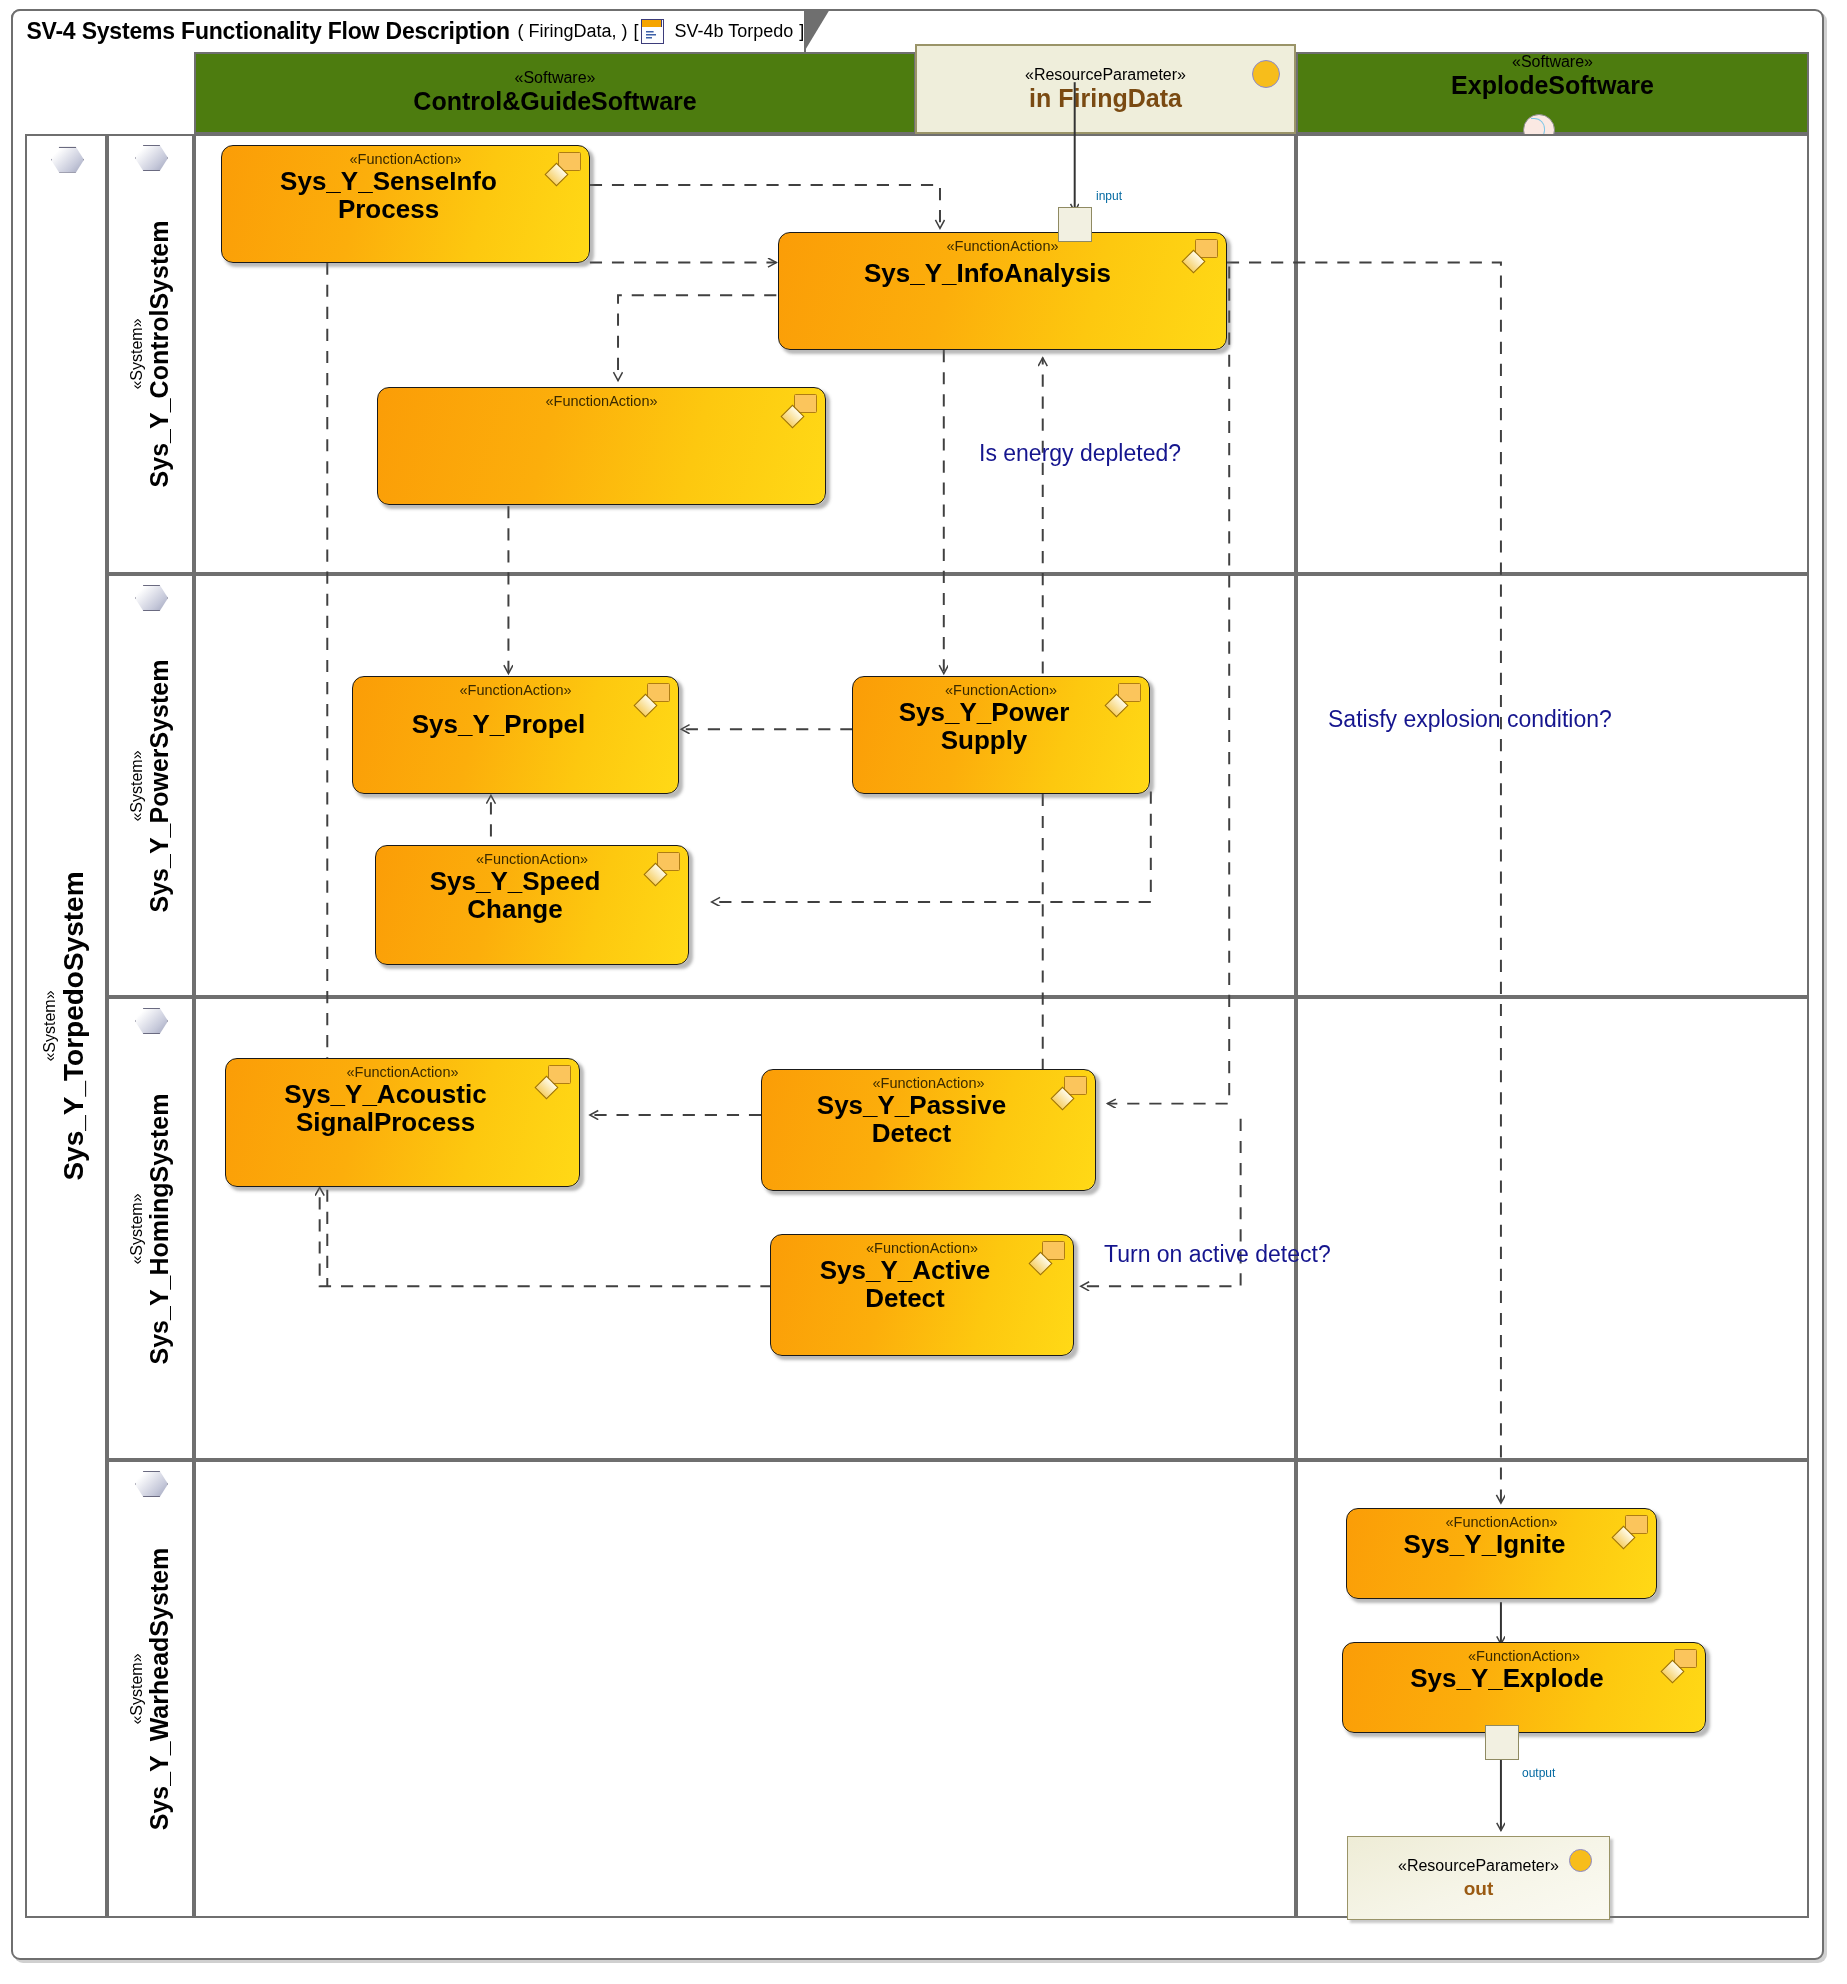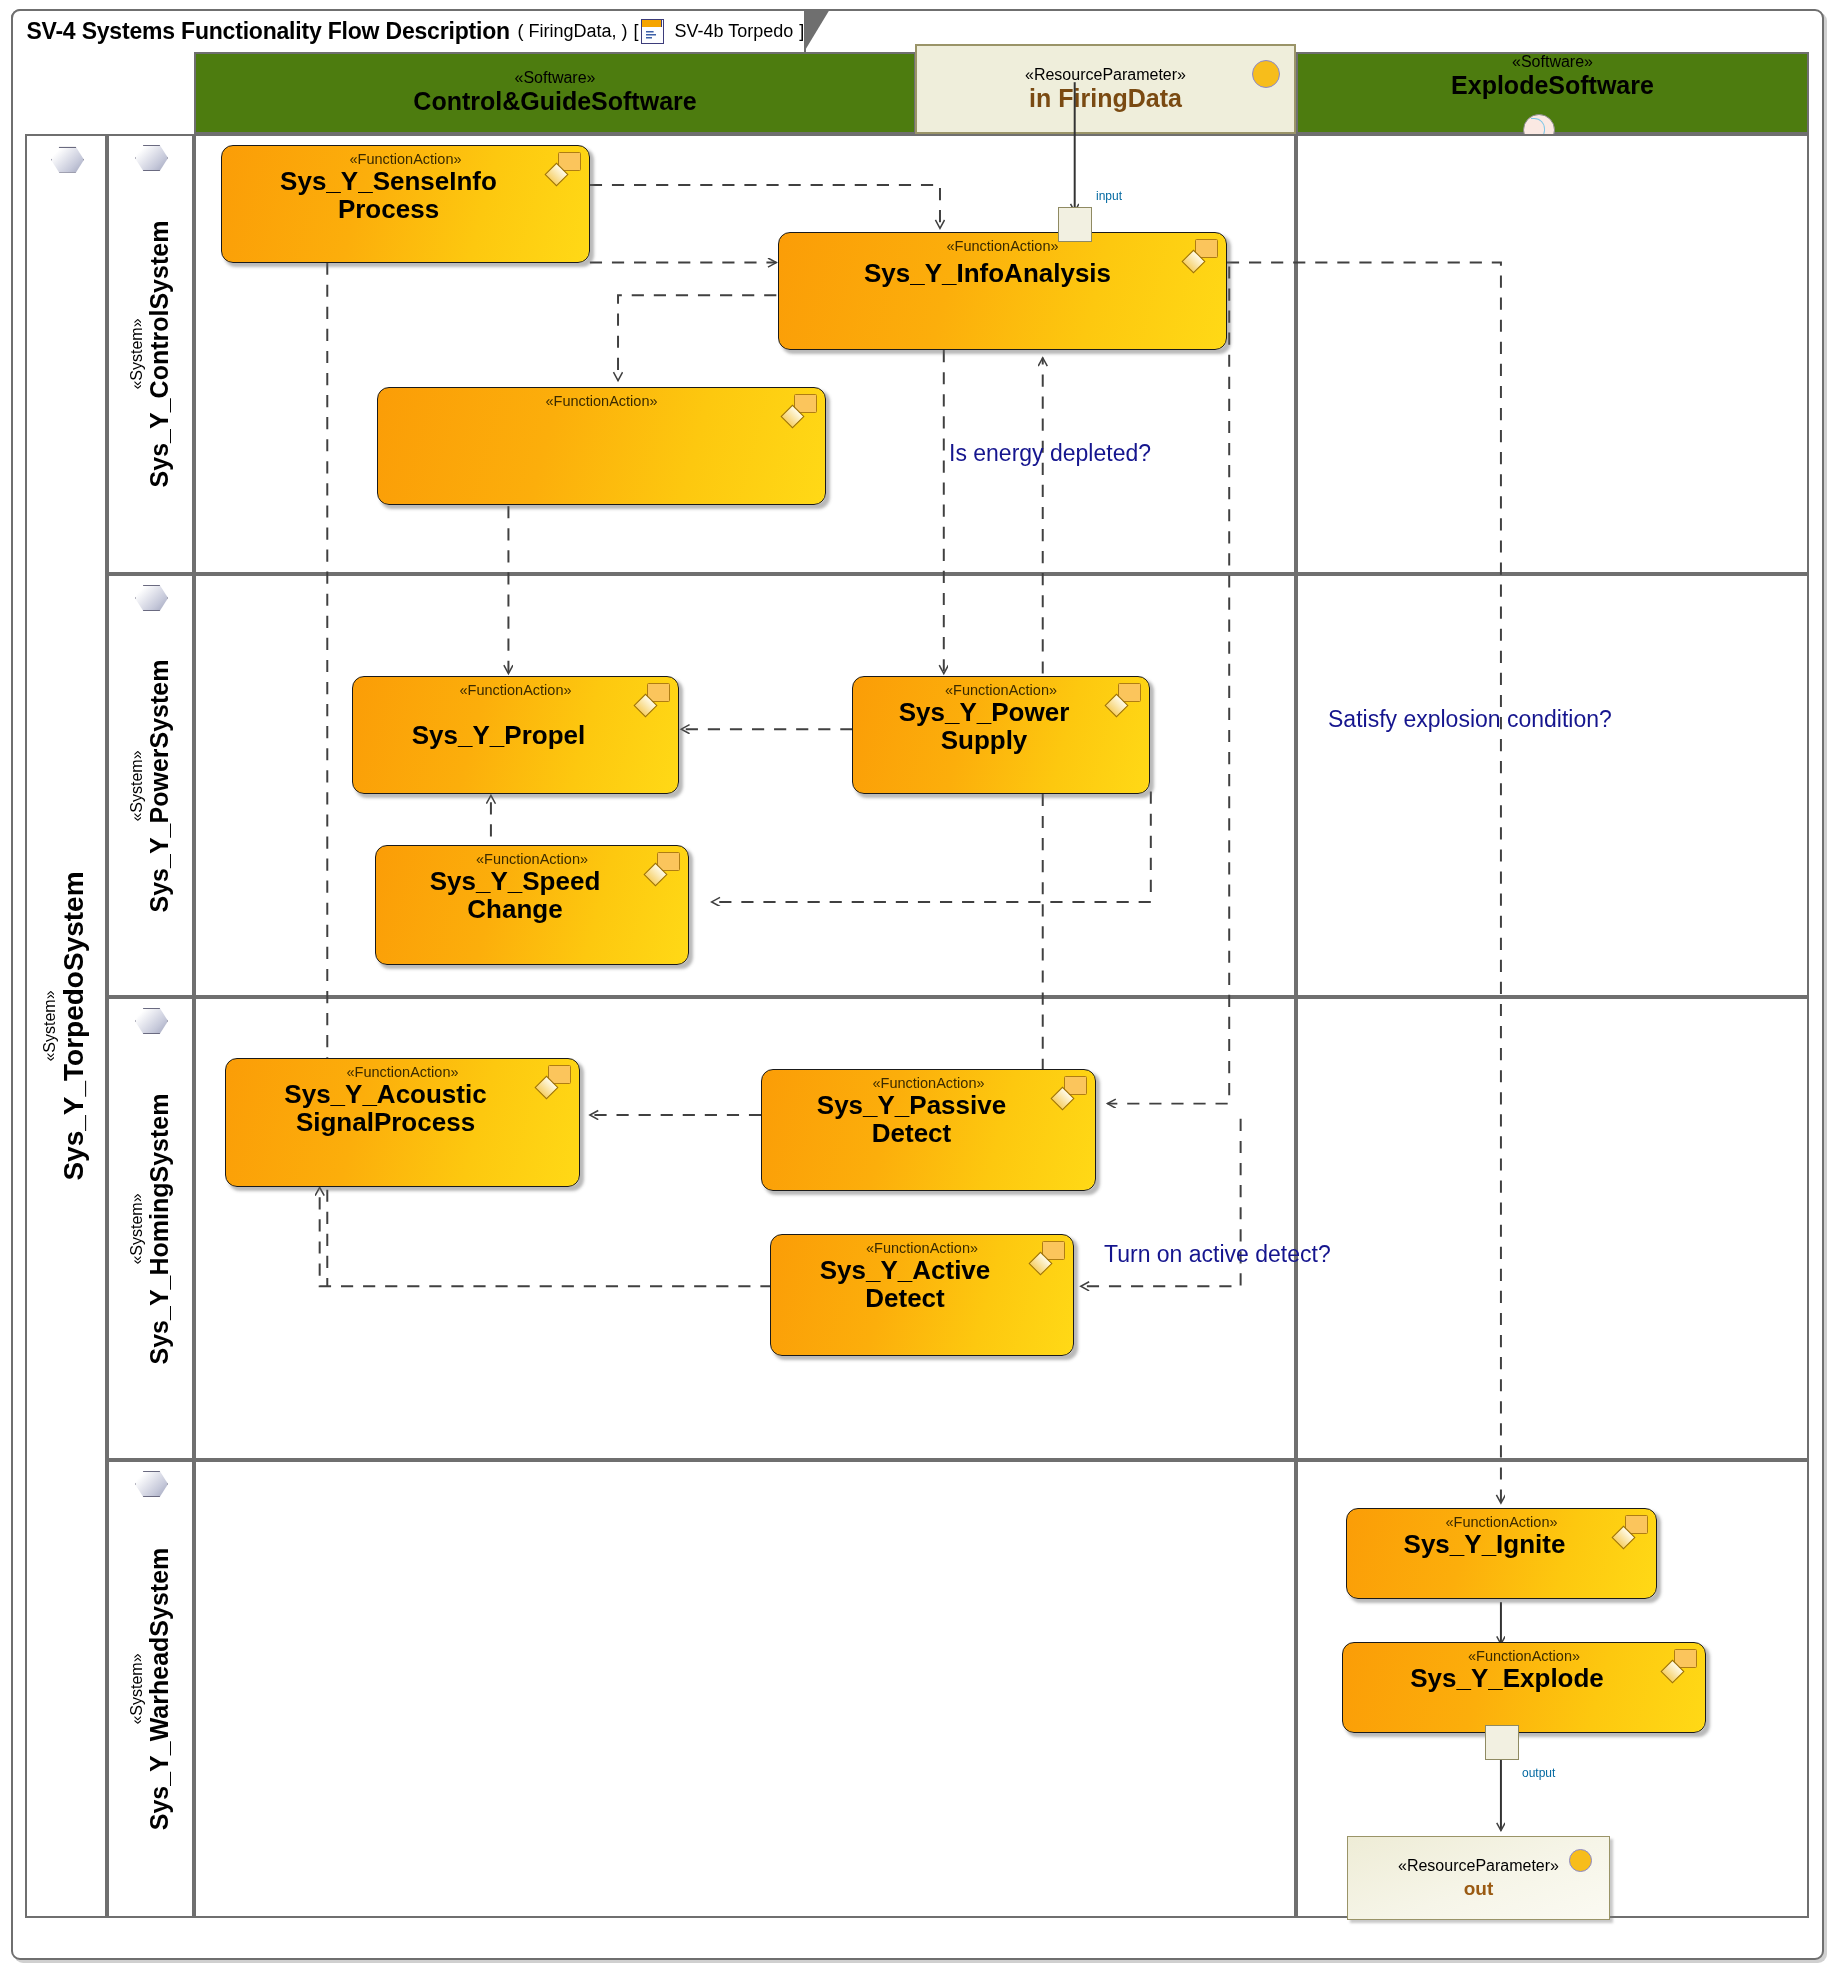--- a/index.html
+++ b/index.html
@@ -316,21 +316,21 @@
   <div class="action" style="left:377px;top:387px;width:449px;height:118px;">
     <span class="stereo">«FunctionAction»</span>
     <span class="act-icons">
       <span class="act-sq"></span>
       <span class="act-diamond"></span>
     </span>
   </div>
 
   <div class="action" style="left:352px;top:676px;width:327px;height:118px;">
     <span class="stereo">«FunctionAction»</span>
-    <span class="nm" style="white-space:pre-line;margin-top:23px;">Sys_Y_Propel</span>
+    <span class="nm" style="white-space:pre-line;margin-top:12px;">Sys_Y_Propel</span>
     <span class="act-icons">
       <span class="act-sq"></span>
       <span class="act-diamond"></span>
     </span>
   </div>
 
   <div class="action" style="left:852px;top:676px;width:298px;height:118px;">
     <span class="stereo">«FunctionAction»</span>
     <span class="nm" style="white-space:pre-line;">Sys_Y_Power
 Supply</span>
@@ -403,18 +403,18 @@
 
   <div class="pin" style="left:1485px;top:1725px;width:32px;height:33px;"></div>
   <span class="pinlabel" style="left:1522px;top:1766px;">output</span>
 
   <div class="objnode" style="left:1347px;top:1836px;width:263px;height:84px;">
     <span class="stereo">«ResourceParameter»</span>
     <span class="nm">out</span>
     <span class="ball"></span>
   </div>
 
-  <span class="guard" style="left:949px;top:440px;">Is energy depleted?</span>
+  <span class="guard" style="left:979px;top:440px;">Is energy depleted?</span>
   <span class="guard" style="left:1328px;top:706px;">Satisfy explosion condition?</span>
   <span class="guard" style="left:1104px;top:1241px;">Turn on active detect?</span>
 
 </div>
 
 
 </body></html>

